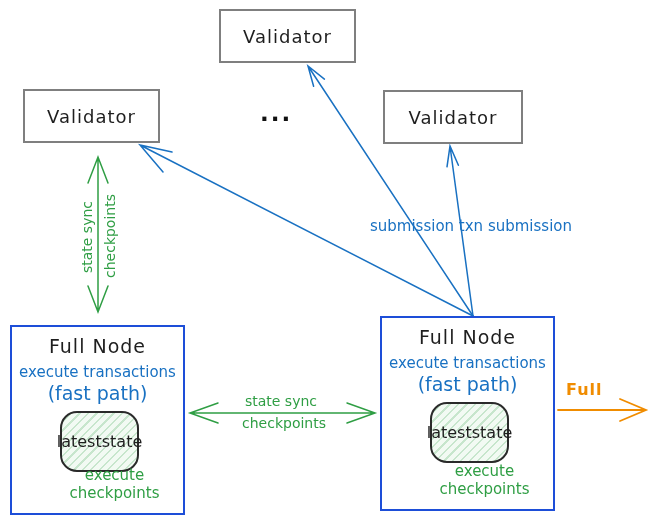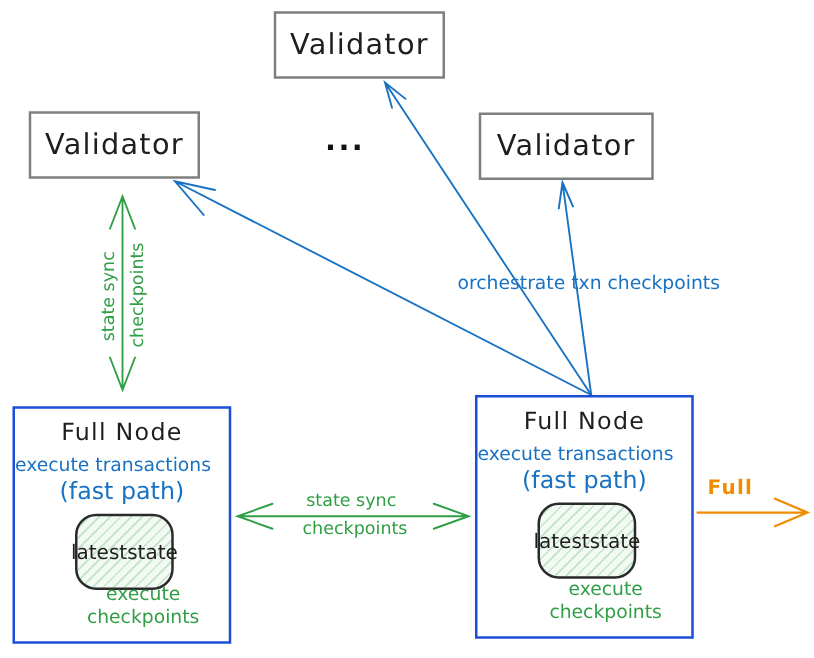--- a/index.html
+++ b/index.html
@@ -15,39 +15,39 @@
   .box {
     position: absolute;
     background: #ffffff;
     display: flex;
     align-items: center;
     justify-content: center;
     box-sizing: border-box;
   }
   .validator {
     border: 2px solid #7f7f7f;
-    font-size: 23px;
+    font-size: 18px;
     letter-spacing: 1px;
   }
   .fullnode {
     border: 2px solid #1d4ed8;
     display: block;
   }
   .fn-title {
     position: absolute;
     top: 8px; left: 0; right: 0;
     text-align: center;
     font-size: 19px;
     letter-spacing: 1px;
     color: #1e1e1e;
   }
   .fn-exec-trans {
     position: absolute;
     top: 36px; left: 0; right: 0;
-    text-align: left;
+    text-align: center;
     font-size: 15px;
     color: #1971c2;
   }
   .fn-fast-path {
     position: absolute;
     top: 55px; left: 0; right: 0;
     text-align: center;
     font-size: 19px;
     color: #1971c2;
   }
@@ -132,21 +132,21 @@
   <div class="box validator" style="left:23px; top:89px; width:137px; height:54px;">
     <span>Validator</span>
   </div>
 
   <div class="box validator" style="left:383px; top:90px; width:140px; height:54px;">
     <span>Validator</span>
   </div>
 
   <div id="ellipsis">...</div>
 
-  <div class="lbl lbl-blue" style="left:356px; top:217px; width:230px; text-align:center; font-size:15px;">orchestrate txn checkpoints</div>
+  <div class="lbl lbl-blue" style="left:356px; top:217px; width:230px; text-align:center; font-size:15px;">submission txn submission</div>
 
   <div class="lbl lbl-green rot-v" style="left:32px; top:229px; width:110px; font-size:14px;">state sync</div>
   <div class="lbl lbl-green rot-v" style="left:55px; top:228px; width:110px; font-size:14px;">checkpoints</div>
 
   <div class="lbl lbl-green" style="left:231px; top:393px; width:100px; text-align:center; font-size:14px;">state sync</div>
   <div class="lbl lbl-green" style="left:234px; top:415px; width:100px; text-align:center; font-size:14px;">checkpoints</div>
 
   <div class="lbl lbl-orange" style="left:566px; top:380px; font-size:16px; font-weight:600; letter-spacing:1px;">Full</div>
 
   <div class="box fullnode" style="left:10px; top:325px; width:175px; height:190px;">

